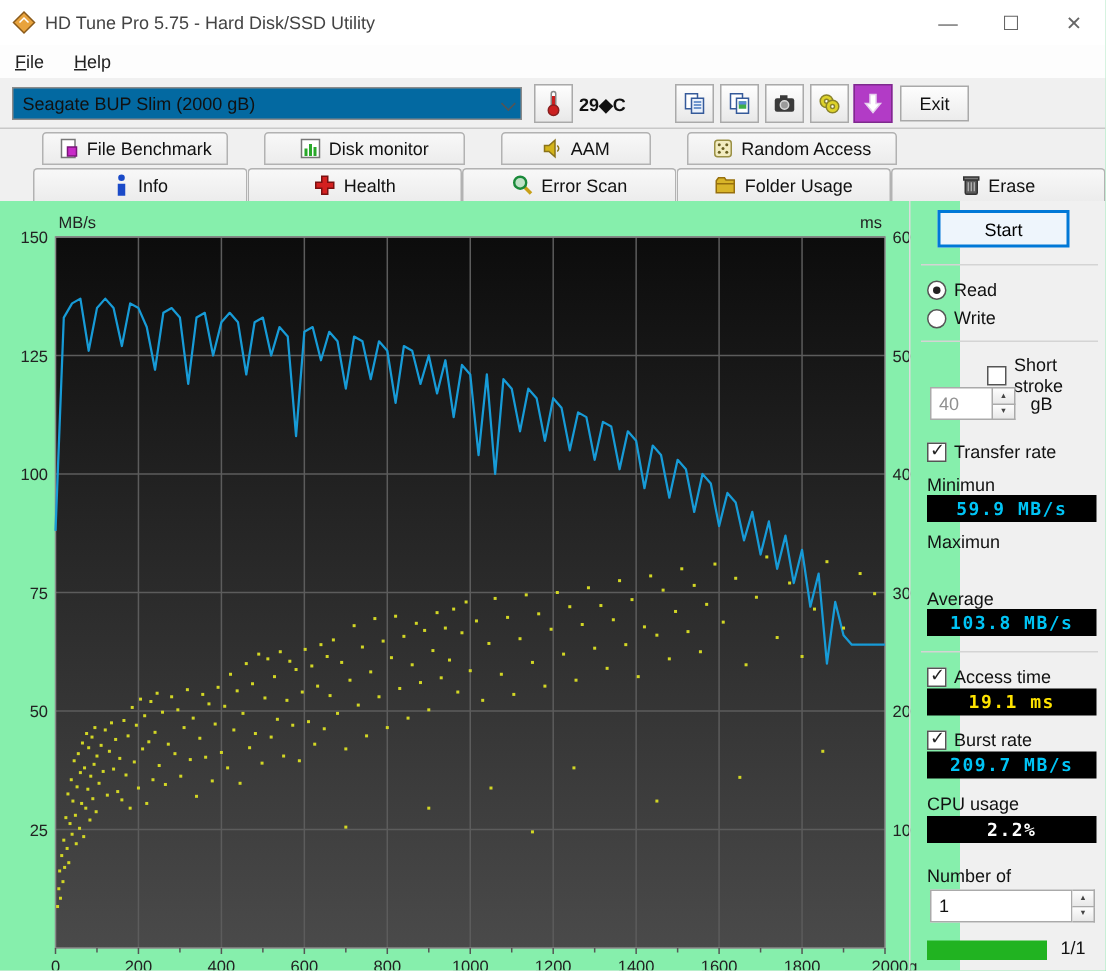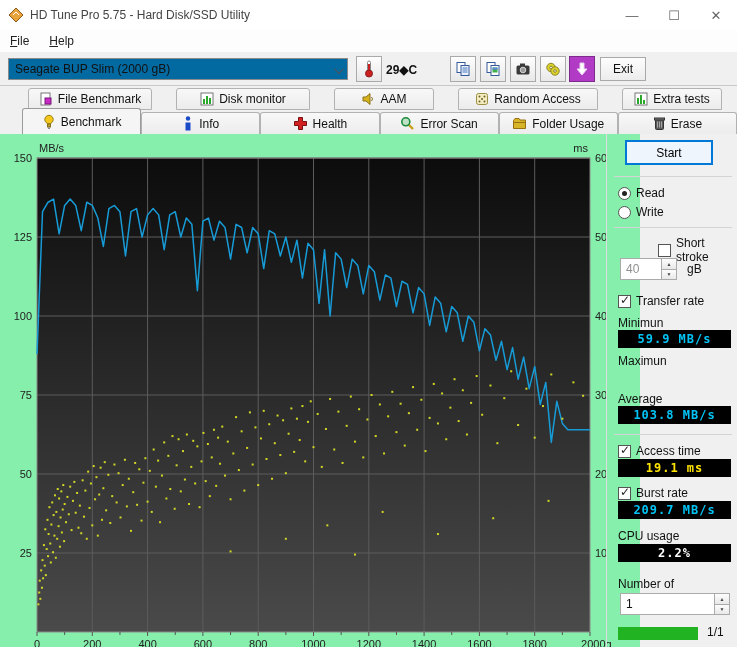--- a/index.html
+++ b/index.html
@@ -167,40 +167,23 @@
       <svg class="ticn" width="14" height="14">
         <rect x="1.5" y="1.5" width="11" height="11" rx="2" fill="#f2ecc0" stroke="#9a9044"></rect>
         <circle cx="4.5" cy="4.5" r="1" fill="#6a6022"></circle>
         <circle cx="9.5" cy="4.5" r="1" fill="#6a6022"></circle>
         <circle cx="7" cy="7" r="1" fill="#6a6022"></circle>
         <circle cx="4.5" cy="9.5" r="1" fill="#6a6022"></circle>
         <circle cx="9.5" cy="9.5" r="1" fill="#6a6022"></circle>
       </svg>
       <span>Random Access</span>
     </div>
-    <div class="tab" style="width:100px;">
-      <svg class="ticn" width="14" height="14">
-        <rect x="1" y="1" width="12" height="12" fill="#fff" stroke="#777"></rect>
-        <rect x="3" y="6" width="2" height="6" fill="#2aa82a"></rect>
-        <rect x="6" y="3" width="2" height="9" fill="#2aa82a"></rect>
-        <rect x="9" y="8" width="2" height="4" fill="#2aa82a"></rect>
-      </svg>
-      <span>Extra tests</span>
-    </div>
   </div>
 
   <div class="tabrow2">
-    <div class="tab active">
-      <svg class="ticn" width="14" height="16">
-        <circle cx="7" cy="5.5" r="4.2" fill="#f5c81e" stroke="#9a7e14"></circle>
-        <rect x="5.5" y="10" width="3" height="3" fill="#b89a2a" stroke="#8a731a"></rect>
-        <rect x="6" y="13.5" width="2" height="1.5" fill="#8a8a8a"></rect>
-      </svg>
-      <span>Benchmark</span>
-    </div>
     <div class="tab">
       <svg class="ticn" width="12" height="15">
         <circle cx="6" cy="2.5" r="2.2" fill="#1a4ac8"></circle>
         <path d="M3.5 6.5 h5 v8 h-5 z" fill="#1a4ac8"></path>
       </svg>
       <span>Info</span>
     </div>
     <div class="tab">
       <svg class="ticn" width="15" height="15">
         <path d="M5.5 1.5 h4 v4 h4 v4 h-4 v4 h-4 v-4 h-4 v-4 h4 z" fill="#d42020" stroke="#7a1010"></path>

